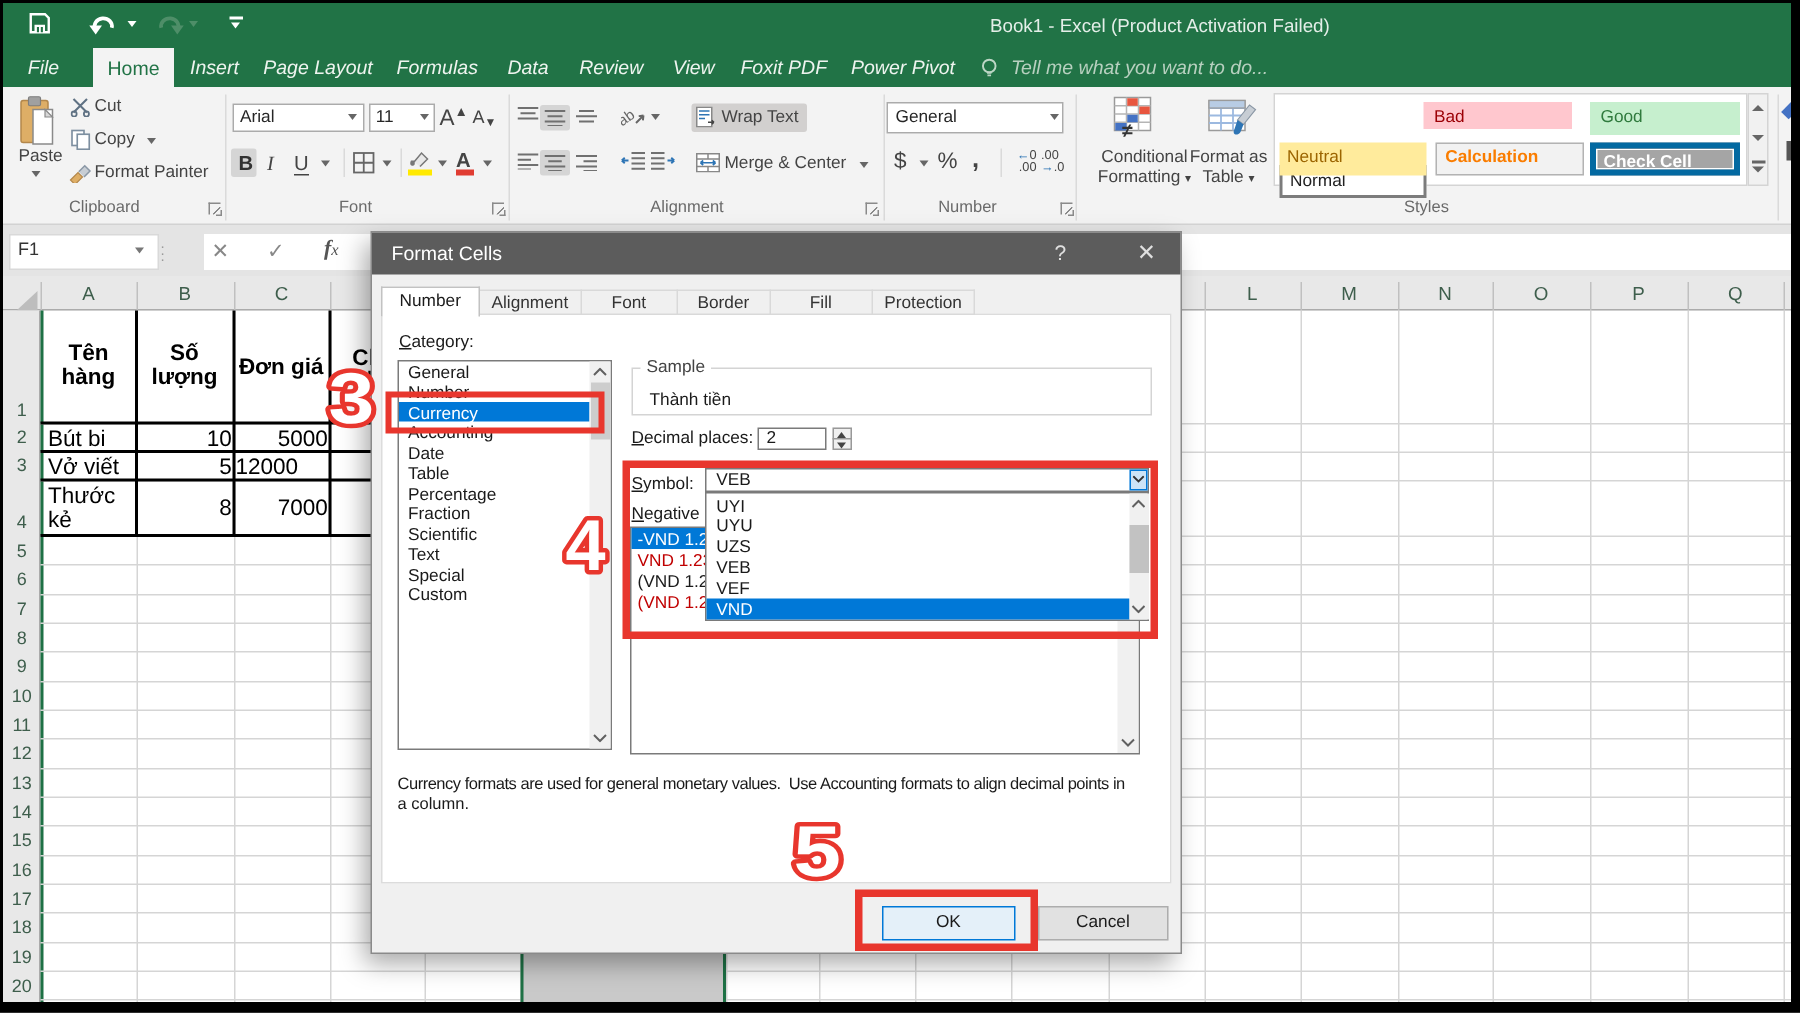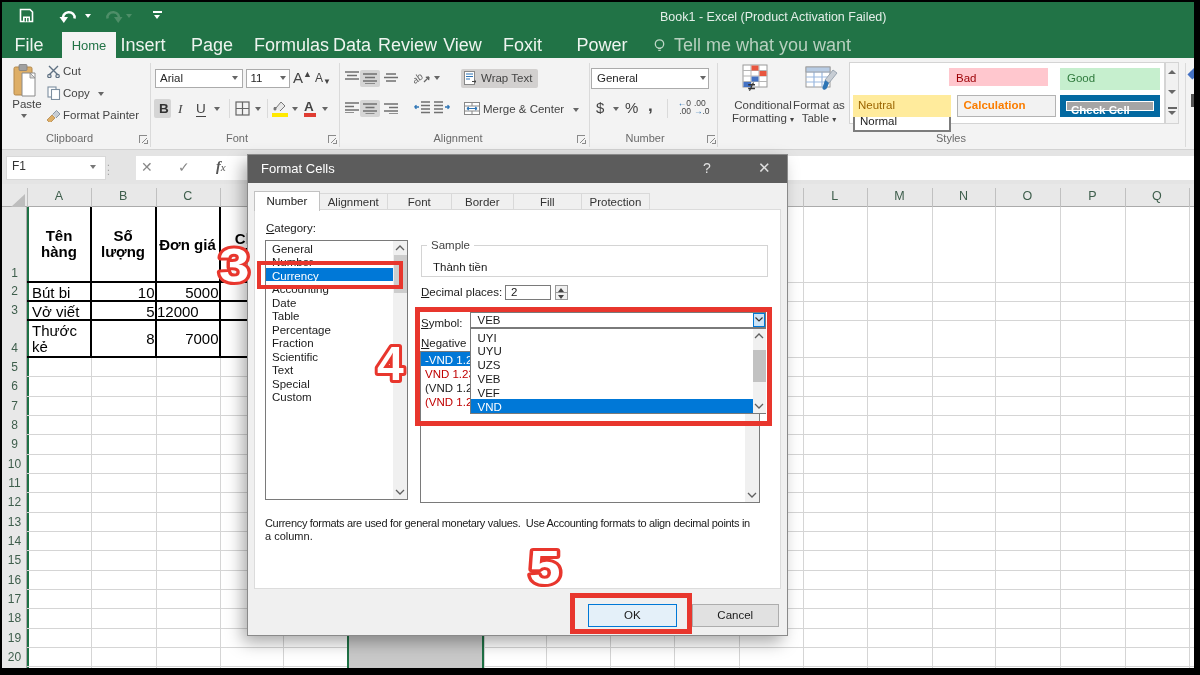--- a/index.html
+++ b/index.html
@@ -4,21 +4,21 @@
 <style>
   * { margin:0; padding:0; box-sizing:border-box; }
   html,body { width:1200px; height:675px; overflow:hidden; background:#000; }
   body { font-family:"Liberation Sans", sans-serif; }
   .abs { position:absolute; }
   #stage { position:relative; width:1200px; height:675px; background:#000; }
   #app { position:absolute; left:2px; top:2px; width:1192px; height:666px; background:#f3f3f3; overflow:hidden; }
   
   #titlebar { position:absolute; left:0; top:0; width:1192px; height:30px; background:#217346; }
   #tabbar { position:absolute; left:0; top:30px; width:1192px; height:26px; background:#217346; }
-  .rtab { position:absolute; top:0; height:26px; line-height:26px; color:#eef4ef; font-size:18px; text-align:center; }
+  .rtab { position:absolute; top:0; height:26px; line-height:26px; color:#eef4ef; font-size:13px; text-align:center;font-style:italic; }
   #hometab { position:absolute; left:60px; top:0; width:54px; height:26px; background:#f3f3f3; color:#217346; font-size:13px; line-height:27px; text-align:center; }
   
   #ribbon { position:absolute; left:0; top:56px; width:1192px; height:92px; background:#f3f3f3; border-bottom:1px solid #d2d2d2; }
   .gsep { position:absolute; top:5px; height:84px; width:1px; background:#dadada; }
   .glabel { position:absolute; top:74px; height:14px; font-size:11px; color:#6a6a6a; text-align:center; }
   .launch { position:absolute; top:77px; width:8px; height:8px; border-left:1.2px solid #8a8a8a; border-top:1.2px solid #8a8a8a; }
   .launch:after { content:""; position:absolute; left:1.5px; top:1.5px; width:5px; height:5px; background:
     linear-gradient(135deg, transparent 44%, #8a8a8a 44%, #8a8a8a 58%, transparent 58%); }
   .launch:before { content:""; position:absolute; left:4px; top:4px; width:3px; height:3px; border-right:1.4px solid #8a8a8a; border-bottom:1.4px solid #8a8a8a; }
   .combo { position:absolute; background:#fff; border:1px solid #ababab; font-size:11.5px; color:#262626; }
@@ -229,21 +229,21 @@
         <path d="M18 22 C16 26 20 27 22 24 L24 19 L20 16 Z" fill="#2e75b5"></path>
       </svg>
       <div class="btnlbl abs" style="left:785px;top:41px;width:64px;text-align:center;">Format as</div>
       <div class="btnlbl abs" style="left:785px;top:54px;width:64px;text-align:center;">Table <span style="font-size:8px;">▾</span></div>
       <div class="abs" style="left:847px;top:4px;width:316px;height:62px;background:#fff;border:1px solid #d4d4d4;"></div>
       <div class="abs" style="left:851px;top:10px;width:98px;height:21.5px;background:#fff;border:2px solid #7c7c7c;font-size:11.5px;color:#222;line-height:18px;padding-left:5px;margin-top:42px;">Normal</div>
       <div class="abs" style="left:947px;top:10px;width:99px;height:18px;background:#ffc7ce;font-size:11.5px;color:#9c0006;line-height:21px;padding-left:7px;">Bad</div>
       <div class="abs" style="left:1058px;top:10px;width:100px;height:21.5px;background:#c6efce;font-size:11.5px;color:#2f7a3d;line-height:21px;padding-left:7px;">Good</div>
       <div class="abs" style="left:851px;top:37px;width:98px;height:21.5px;background:#ffeb9c;font-size:11.5px;color:#9c6500;line-height:21px;padding-left:5px;">Neutral</div>
       <div class="abs" style="left:954.5px;top:37px;width:99px;height:21.5px;background:#f2f2f2;border:1px solid #b3b3b3;font-size:11.5px;font-weight:bold;color:#fa7d00;line-height:19px;padding-left:6px;">Calculation</div>
-      <div class="abs" style="left:1058px;top:37px;width:100px;height:21.5px;background:#a5a5a5;border:6px solid #0369a1;box-shadow:inset 0 0 0 1px #fff;font-size:11.5px;font-weight:bold;color:#fff;line-height:18px;padding-left:5px;">Check Cell</div>
+      <div class="abs" style="left:1058px;top:37px;width:100px;height:21.5px;background:#a5a5a5;border:4px solid #0369a1;box-shadow:inset 0 0 0 1px #fff;font-size:11.5px;font-weight:bold;color:#fff;line-height:18px;padding-left:5px;">Check Cell</div>
       <div class="abs" style="left:1163px;top:4px;width:14px;height:62px;background:#f1f1f1;border:1px solid #d4d4d4;"></div>
       <div class="abs" style="left:1166px;top:12px;width:0;height:0;border-left:4px solid transparent;border-right:4px solid transparent;border-bottom:4.5px solid #666;"></div>
       <div class="dd" style="left:1166px;top:32px;border-top-width:4.5px;border-left-width:4px;border-right-width:4px;"></div>
       <div class="abs" style="left:1165.5px;top:49px;width:9px;height:1.5px;background:#666;"></div>
       <div class="dd" style="left:1166px;top:53px;border-top-width:4.5px;border-left-width:4px;border-right-width:4px;"></div>
       <div class="glabel" style="left:913px;width:72px;">Styles</div>
 
       <div class="abs" style="left:1189px;top:8px;width:7px;height:13px;background:#4472c4;transform:rotate(45deg);"></div>
       <div class="abs" style="left:1189px;top:36px;width:4px;height:13px;background:#555;"></div>
     </div>

